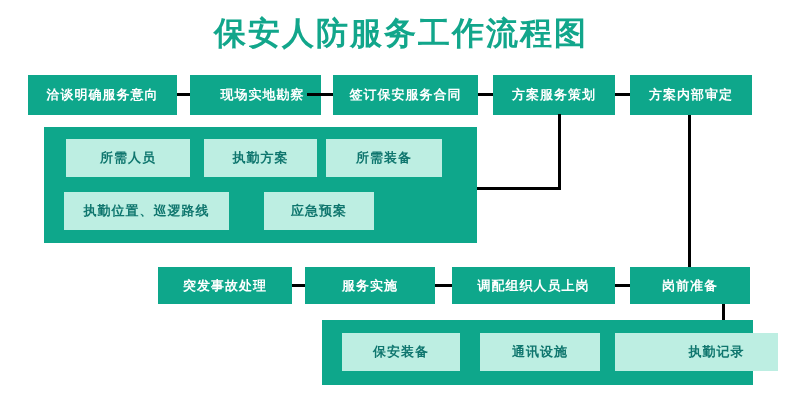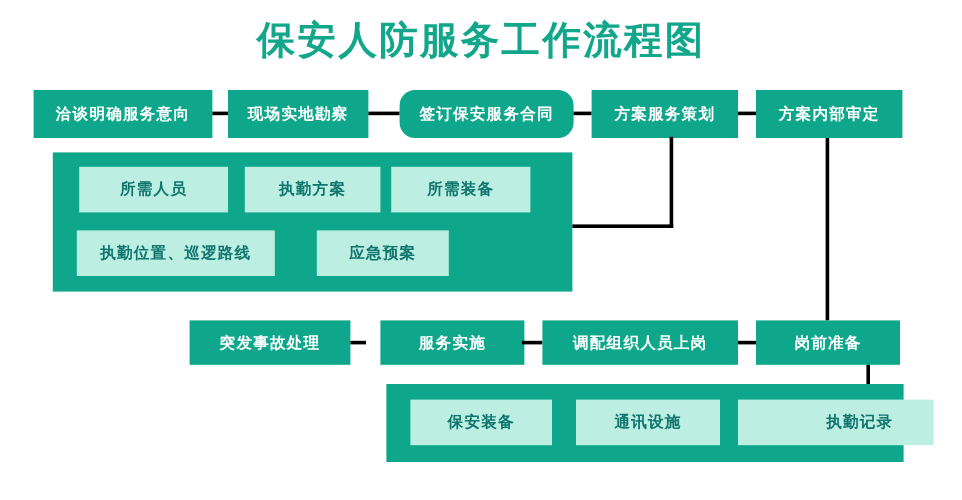--- a/index.html
+++ b/index.html
@@ -52,22 +52,22 @@
   }
   .hline, .vline {
     position: absolute;
     background: #000000;
   }
   .hline { height: 3px; }
   .vline { width: 3px; }
 
   
   .n-r1b1 { left: 28px;  top: 75px; width: 149px; height: 40px; }
-  .n-r1b2 { left: 190px; top: 75px; width: 117px; height: 40px; }
-  .n-r1b3 { left: 333px; top: 75px; width: 145px; height: 40px; border-radius: 13px; }
+  .n-r1b2 { left: 190px; top: 75px; width: 117px; height: 40px; padding-left: 14px; }
+  .n-r1b3 { left: 333px; top: 75px; width: 145px; height: 40px; }
   .n-r1b4 { left: 493px; top: 75px; width: 122px; height: 40px; }
   .n-r1b5 { left: 630px; top: 75px; width: 122px; height: 40px; }
   .c-r1a { left: 177px; top: 93px; width: 13px; }
   .c-r1b { left: 307px; top: 93px; width: 26px; }
   .c-r1c { left: 478px; top: 93px; width: 15px; }
   .c-r1d { left: 615px; top: 93px; width: 15px; }
 
   
   .g-plan { left: 44px; top: 127px; width: 433px; height: 116px; }
   .s-p1 { left: 22px;  top: 12px; width: 124px; height: 38px; }
@@ -78,21 +78,21 @@
 
   
   .c-plan-v { left: 558px; top: 114px; height: 76px; }
   .c-plan-h { left: 477px; top: 187px; width: 84px; }
 
   
   .c-review-v { left: 688px; top: 115px; height: 152px; }
 
   
   .n-r2b1 { left: 158px; top: 267px; width: 134px; height: 37px; }
-  .n-r2b2 { left: 305px; top: 267px; width: 120px; height: 37px; margin-left: 12px; }
+  .n-r2b2 { left: 305px; top: 267px; width: 130px; height: 37px; }
   .n-r2b3 { left: 452px; top: 267px; width: 163px; height: 37px; }
   .n-r2b4 { left: 630px; top: 267px; width: 120px; height: 37px; }
   .c-r2a { left: 292px; top: 284px; width: 13px; }
   .c-r2b { left: 435px; top: 284px; width: 17px; }
   .c-r2c { left: 615px; top: 284px; width: 15px; }
 
   
   .c-prep-v { left: 722px; top: 304px; height: 17px; }
 
   

